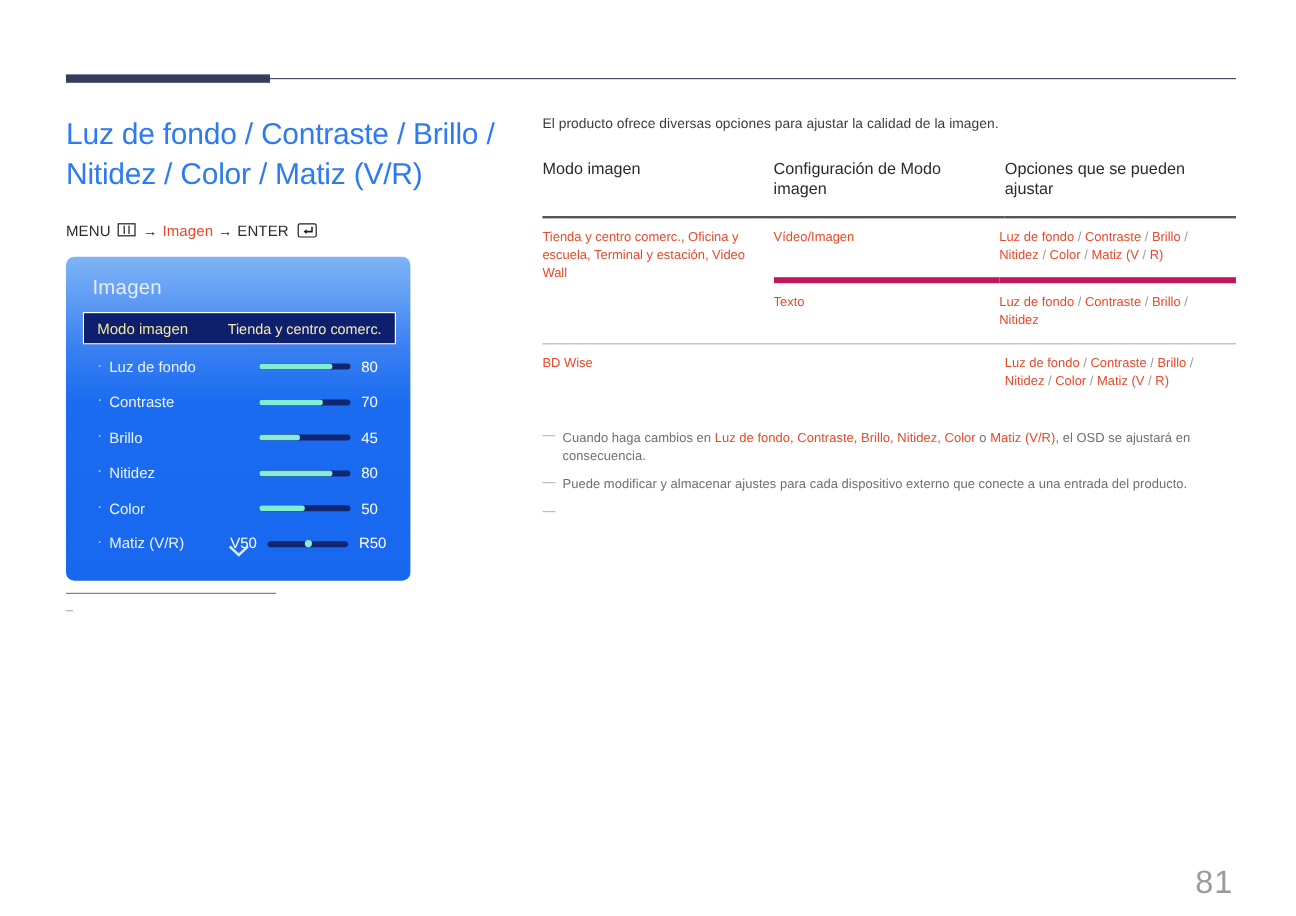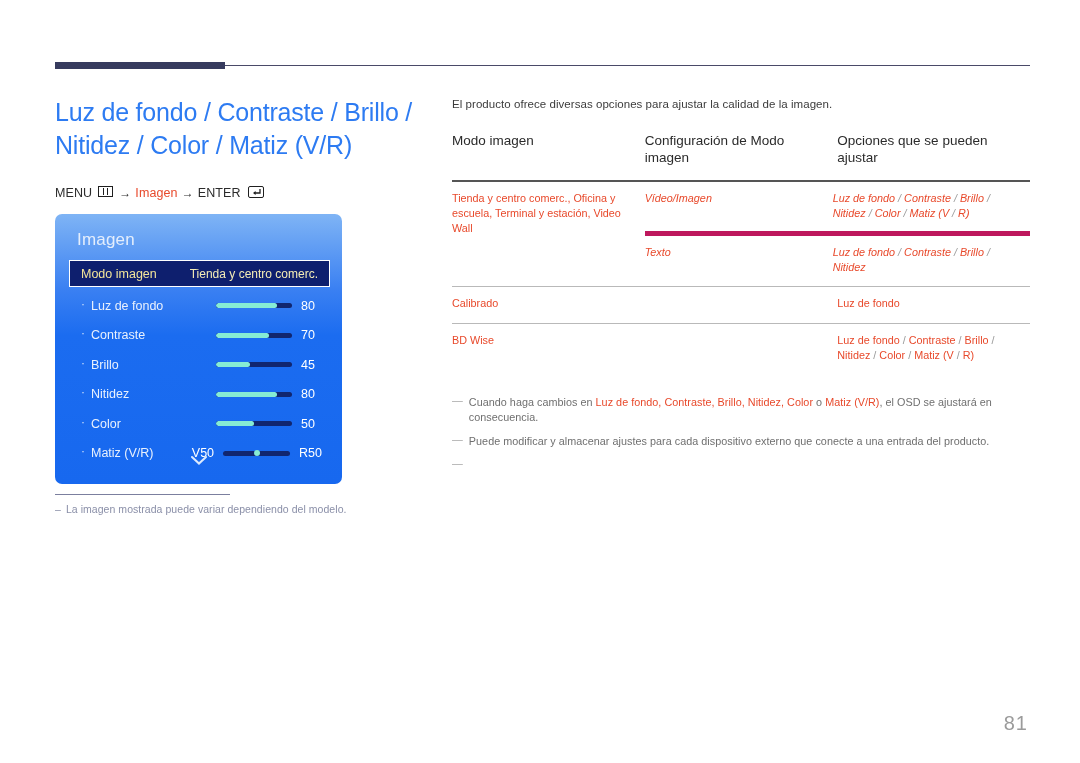--- a/index.html
+++ b/index.html
@@ -279,21 +279,20 @@
     border-collapse: collapse;
     table-layout: fixed;
   }
   .nested td {
     padding: 0 10px 0 0;
     border: none;
     font-size: 10.8px;
     line-height: 15px;
     color: #e8492b;
     vertical-align: top;
-    font-style: italic;
   }
   .nested tr.n1 td { padding-bottom: 10px; }
   .nested tr.n2 td { padding-top: 9px; border-top: 5px solid #be185d; padding-bottom: 11px; }
   .nested td.n-c2 { width: 178px; }
 
   
   .notes {
     margin-top: 20px;
   }
   .note {
@@ -310,22 +309,22 @@
     flex: 0 0 auto;
     position: relative;
     top: -2px;
   }
   .note b { color: #e8492b; font-weight: 400; }
 
   
   .page-num {
     position: absolute;
     right: 52px;
-    bottom: 28px;
-    font-size: 20px;
+    bottom: 12px;
+    font-size: 27px;
     color: #9b9b9b;
     letter-spacing: 1px;
   }
 </style>
 </head>
 <body>
 
 <div class="top-rule"></div>
 <div class="top-rule-thick"></div>
 
@@ -432,21 +431,20 @@
     <svg width="20" height="11" viewBox="0 0 20 11">
       <path d="M3 2 L10 8.5 L17 2" stroke="#dbe9fd" stroke-width="2.1" fill="none" stroke-linecap="round"></path>
     </svg>
   </div>
 </div>
 
 <div class="left-foot">
   <div class="rule"></div>
   <div class="txt">
     <span class="dash">–</span>
-    <span>La imagen mostrada puede variar dependiendo del modelo.</span>
   </div>
 </div>
 
 <div class="right-col">
 
   <p class="intro">El producto ofrece diversas opciones para ajustar la calidad de la imagen.</p>
 
   <table class="spec">
     <thead>
       <tr>
@@ -467,25 +465,20 @@
             </tr>
             <tr class="n2">
               <td class="n-c2">Texto</td>
               <td><span>Luz de fondo</span><span class="sep-thin"> / </span><span>Contraste</span><span class="sep-thin"> / </span><span>Brillo</span><span class="sep-thin"> / </span><span>Nitidez</span></td>
             </tr>
           </tbody>
             </table>
         </td>
       </tr>
 
-      <tr class="brow">
-        <td class="c1">Calibrado</td>
-        <td class="c2"></td>
-        <td class="c3">Luz de fondo</td>
-      </tr>
 
       <tr>
         <td class="c1">BD Wise</td>
         <td class="c2"></td>
         <td class="c3"><span>Luz de fondo</span><span class="sep-thin"> / </span><span>Contraste</span><span class="sep-thin"> / </span><span>Brillo</span><span class="sep-thin"> / </span><span>Nitidez</span><span class="sep-thin"> / </span><span>Color</span><span class="sep-thin"> / </span><span>Matiz (V</span><span class="sep-thin"> / </span><span>R)</span></td>
       </tr>
     </tbody>
   </table>
 
   <div class="notes">

